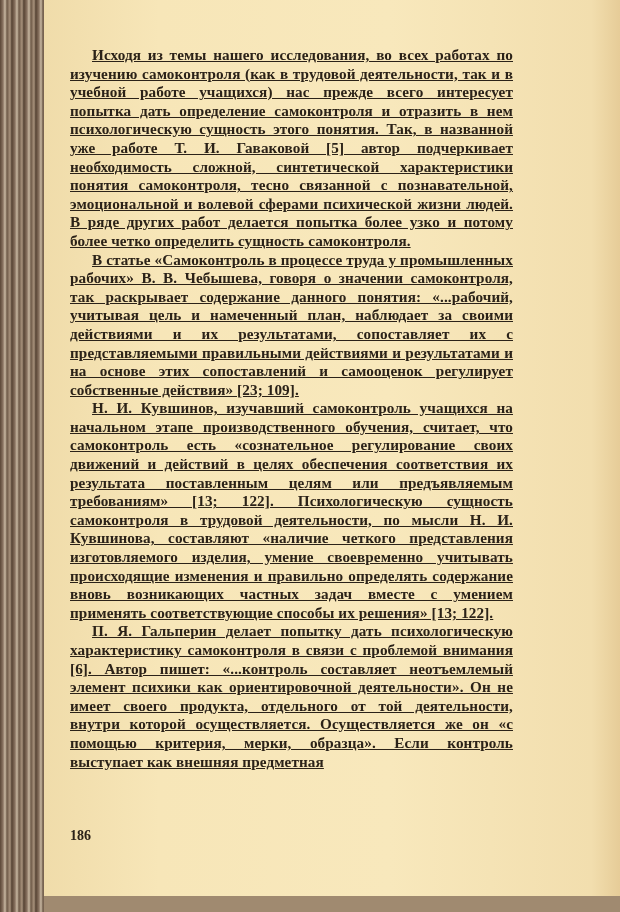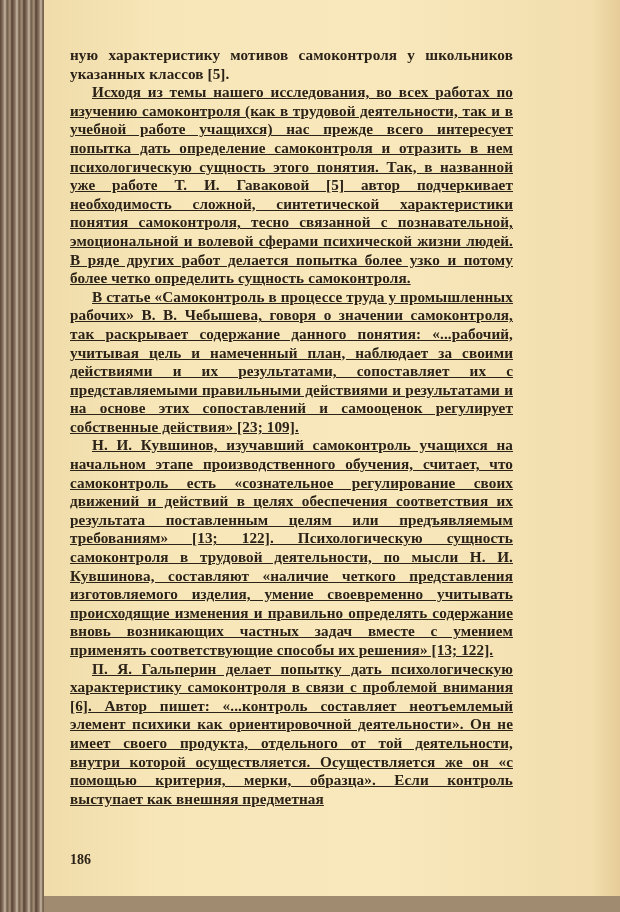--- a/index.html
+++ b/index.html
@@ -6,30 +6,29 @@
   body { width:620px; height:912px; overflow:hidden; background:#6b5a4a; position:relative; font-family:"Liberation Serif", serif; }
   .spine { position:absolute; left:0; top:0; width:46px; height:912px;
     background: repeating-linear-gradient(90deg, #5a4636 0px, #8a7462 3px, #c9b9a3 5px, #6e5a48 7px, #a8927c 10px, #4d3c2e 12px); }
   .page { position:absolute; left:44px; top:0; width:576px; height:900px;
     background: linear-gradient(90deg, #f0dcaa 0%, #f7e6b8 20%, #f8e8bc 60%, #f2deae 95%, #e6cc98 100%); }
   .page-bottom { position:absolute; left:44px; top:896px; width:576px; height:16px; background:#a08a70; }
   .text { position:absolute; left:70px; top:46px; width:443px; color:#2b2218;
     font-size:15.2px; line-height:18.6px; text-align:justify; font-weight:bold; letter-spacing:0.1px; }
   .text p { margin:0; text-indent:0; }
   .text p.indent { text-indent:22px;text-decoration:underline; }
-  .pageno { position:absolute; left:70px; top:828px; font-size:14px; font-weight:bold; color:#2b2218;margin-top:24px; }
+  .pageno { position:absolute; left:70px; top:828px; font-size:14px; font-weight:bold; color:#2b2218; }
 </style>
 </head>
 <body>
 
 <div class="spine"></div>
 <div class="page"></div>
 <div class="page-bottom"></div>
 
 <div class="text">
-  <p>ную характеристику мотивов самоконтроля у школьников указанных классов [5].</p>
   <p class="indent">Исходя из темы нашего исследования, во всех работах по изучению самоконтроля (как в трудовой деятельности, так и в учебной работе учащихся) нас прежде всего интересует попытка дать определение самоконтроля и отразить в нем психологическую сущность этого понятия. Так, в названной уже работе Т. И. Гаваковой [5] автор подчеркивает необходимость сложной, синтетической характеристики понятия самоконтроля, тесно связанной с познавательной, эмоциональной и волевой сферами психической жизни людей. В ряде других работ делается попытка более узко и потому более четко определить сущность самоконтроля.</p>
   <p class="indent">В статье «Самоконтроль в процессе труда у промышленных рабочих» В. В. Чебышева, говоря о значении самоконтроля, так раскрывает содержание данного понятия: «...рабочий, учитывая цель и намеченный план, наблюдает за своими действиями и их результатами, сопоставляет их с представляемыми правильными действиями и результатами и на основе этих сопоставлений и самооценок регулирует собственные действия» [23; 109].</p>
   <p class="indent">Н. И. Кувшинов, изучавший самоконтроль учащихся на начальном этапе производственного обучения, считает, что самоконтроль есть «сознательное регулирование своих движений и действий в целях обеспечения соответствия их результата поставленным целям или предъявляемым требованиям» [13; 122]. Психологическую сущность самоконтроля в трудовой деятельности, по мысли Н. И. Кувшинова, составляют «наличие четкого представления изготовляемого изделия, умение своевременно учитывать происходящие изменения и правильно определять содержание вновь возникающих частных задач вместе с умением применять соответствующие способы их решения» [13; 122].</p>
   <p class="indent">П. Я. Гальперин делает попытку дать психологическую характеристику самоконтроля в связи с проблемой внимания [6]. Автор пишет: «...контроль составляет неотъемлемый элемент психики как ориентировочной деятельности». Он не имеет своего продукта, отдельного от той деятельности, внутри которой осуществляется. Осуществляется же он «с помощью критерия, мерки, образца». Если контроль выступает как внешняя предметная</p>
 </div>
 
 <div class="pageno">186</div>
 
 </body></html>

